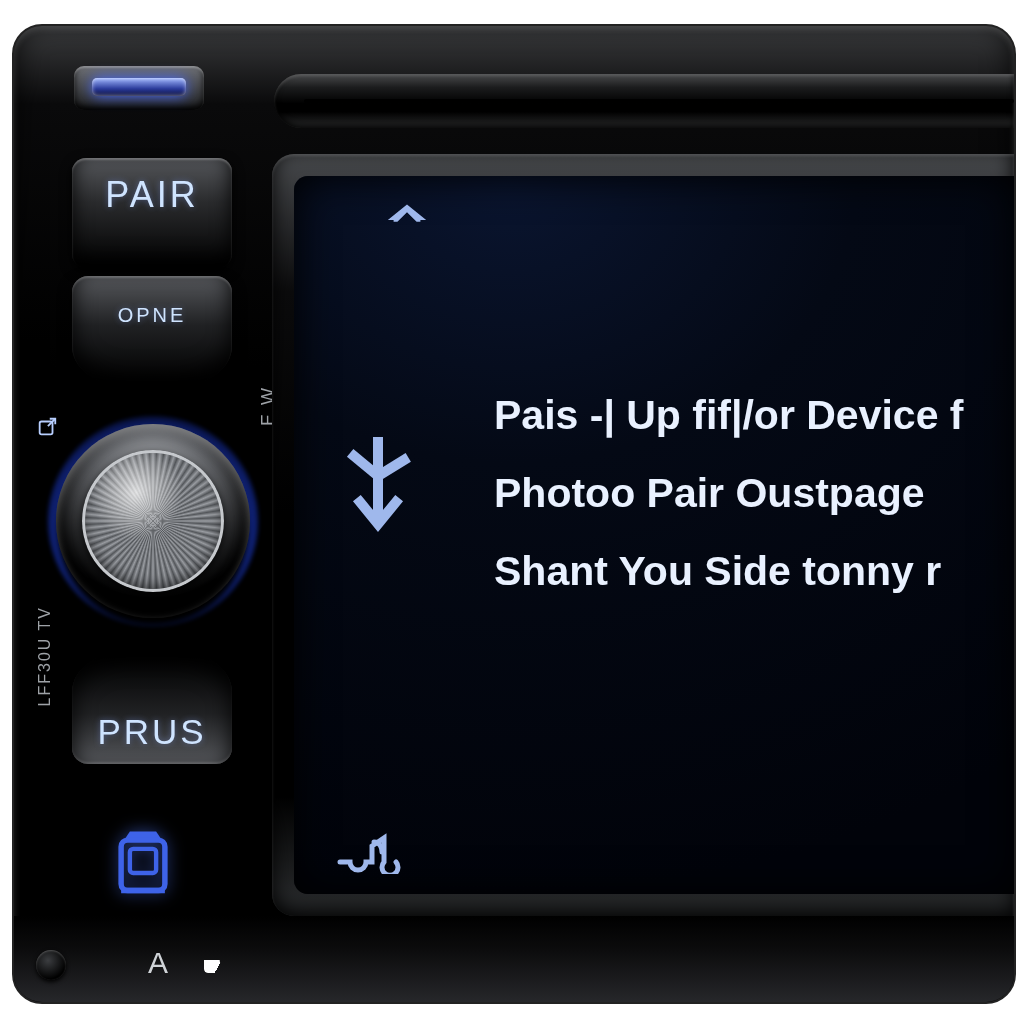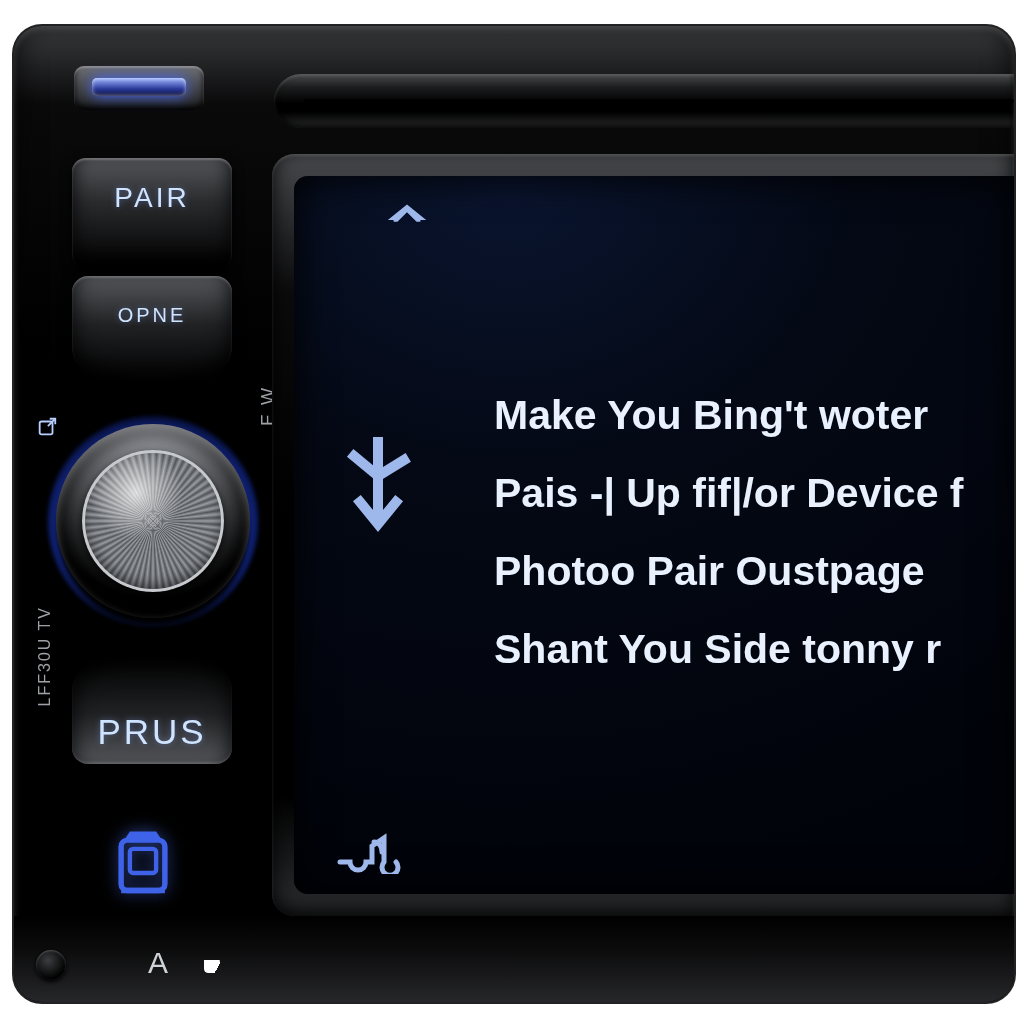--- a/index.html
+++ b/index.html
@@ -17,21 +17,21 @@
   .led{position:absolute;left:20px;top:0;width:130px;height:44px;border-radius:10px;
     background:linear-gradient(180deg,#6e7075,#1a1b1c);box-shadow:inset 0 2px 2px rgba(255,255,255,.3),inset 0 -3px 6px #000}
   .led:before{content:"";position:absolute;left:18px;top:12px;right:18px;height:18px;border-radius:5px;
     background:linear-gradient(180deg,#9fb6ff,#2a3a9a 60%,#0b0f3a);box-shadow:0 0 14px #4a6bff, inset 0 0 4px rgba(255,255,255,.6)}
 
   .btn{position:absolute;left:18px;width:160px;text-align:center;color:#cfe4ff;font-weight:500;
     letter-spacing:3px;text-shadow:0 0 6px rgba(130,160,255,.4)}
   .pair-btn{top:92px;height:110px;border-radius:14px;
     background:linear-gradient(180deg,#55575b 0%,#2a2b2d 40%,#000 100%);
     box-shadow:inset 0 2px 2px rgba(255,255,255,.25),inset 0 -8px 20px #000,0 4px 12px #000}
-  .pair-btn span{display:block;padding-top:24px;font-size:28px}
+  .pair-btn span{display:block;padding-top:16px;font-size:36px}
   .opne-btn{top:210px;height:110px;width:160px;left:18px;
     background:linear-gradient(180deg,#56585c 0%,#202123 45%,#000 100%);
     border-radius:16px 16px 52px 52px/16px 16px 40px 40px;
     box-shadow:inset 0 2px 2px rgba(255,255,255,.2),inset 0 -10px 22px #000,0 6px 14px #000}
   .opne-btn span{display:block;padding-top:28px;font-size:20px}
 
   
   .knob-wrap{position:absolute;left:-6px;top:350px;width:210px;height:210px}
   .ring-glow{position:absolute;inset:0;border-radius:50%;
     background:radial-gradient(circle at 50% 55%,transparent 58%,#1b3bd0 62%,rgba(40,70,220,.0) 78%);
@@ -160,21 +160,20 @@
       </span>
 
       <span class="scr-icon truck-ico">
         <svg viewBox="0 0 72 48">
           <path d="M6 36h10a8 8 0 0 0 16 0h6V20l12-8v24a8 8 0 1 0 12 0" fill="none" stroke="#9fb8ec" stroke-width="5" stroke-linecap="round"></path>
           <path d="M40 16c6 0 8 6 8 10" fill="none" stroke="#9fb8ec" stroke-width="5" stroke-linecap="round"></path>
         </svg>
       </span>
 
       <div class="list">
-        <div class="row">Make You Bing't woter</div>
         <div class="row">Pais -| Up fif|/or Device f</div>
         <div class="row">Photoo Pair Oustpage</div>
         <div class="row">Shant You Side tonny r</div>
       </div>
     </div>
   </div>
 
   <div class="brand">
     <span class="aux"></span>
     <span class="a">A</span>

